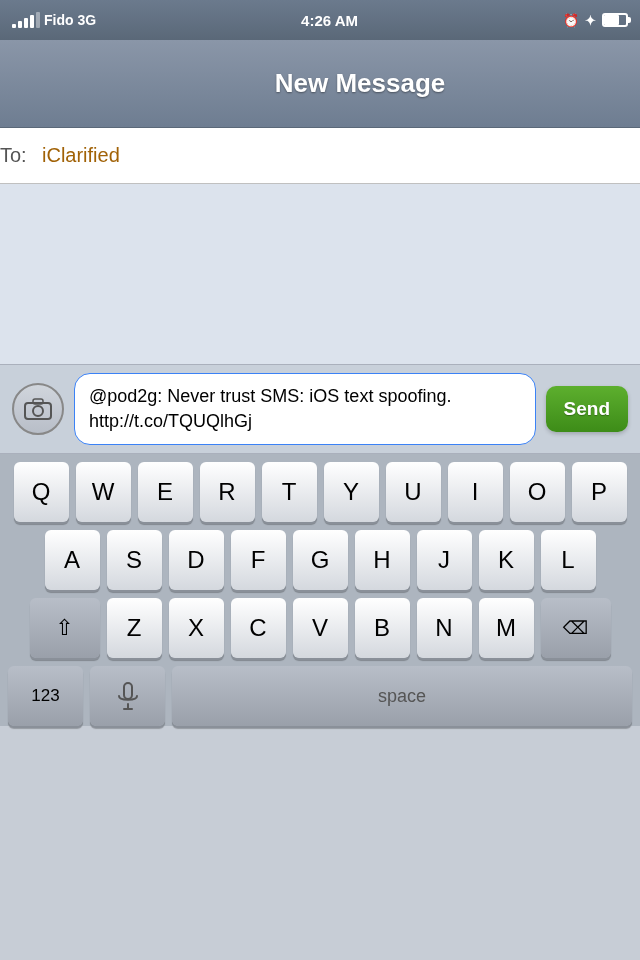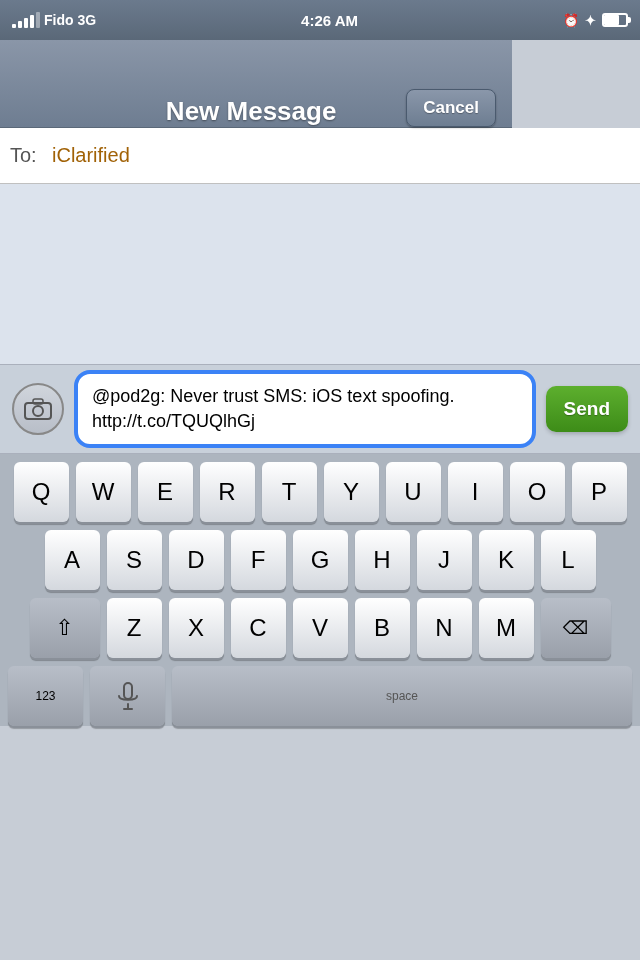--- a/index.html
+++ b/index.html
@@ -69,25 +69,25 @@
     }
     .battery-fill {
       width: 70%;
       height: 100%;
       background: white;
       border-radius: 1px;
     }
 
     
     .nav-bar {
-      width: 512px;
+      width: 640px;
       height: 88px;
       background: linear-gradient(to bottom, #8a96a8, #6e7d91);
       display: flex;
-      align-items: flex-end;
+      align-items: center;
       justify-content: space-between;
       padding: 0 16px;
       border-bottom: 1px solid #5a6878;
     }
     .nav-title {
       color: white;
       font-size: 26px;
       font-weight: bold;
       text-shadow: 0 1px 2px rgba(0,0,0,0.4);
       flex: 1;
@@ -108,21 +108,21 @@
     }
     .nav-spacer { width: 80px; }
 
     
     .to-field {
       width: 640px;
       height: 56px;
       background: white;
       display: flex;
       align-items: center;
-      padding: 0 10px;
+      padding: 0 0;
       border-bottom: 1px solid #c0c0c0;
     }
     .to-label {
       color: #555;
       font-size: 20px;
       font-weight: 400;
       margin-right: 12px;
       min-width: 30px;
     }
     .to-recipient {
@@ -162,21 +162,21 @@
       cursor: pointer;
     }
     .camera-icon-svg {
       width: 28px;
       height: 22px;
     }
     .message-input-box {
       flex: 1;
       min-height: 52px;
       background: white;
-      border: 4px solid #3b82f6;
+      border: 1px solid #3b82f6;
       border-radius: 16px;
       padding: 10px 14px;
       font-size: 18px;
       color: #000;
       line-height: 1.4;
       display: flex;
       align-items: center;
     }
     .send-btn {
       background: linear-gradient(to bottom, #5daf2e, #3d8c18);
@@ -229,28 +229,28 @@
       font-size: 18px;
     }
     .key-shift {
       width: 70px;
     }
     .key-delete {
       width: 70px;
     }
     .key-123 {
       width: 75px;
-      font-size: 12px;
+      font-size: 17px;
     }
     .key-mic {
       width: 75px;
     }
     .key-space {
       flex: 1;
-      font-size: 12px;
+      font-size: 18px;
       color: #555;
     }
     .key-return {
       width: 110px;
       font-size: 18px;
     }
     .bottom-row {
       padding: 0 8px;
       margin-bottom: 0;
     }
@@ -279,21 +279,20 @@
     <span>✦</span>
     <div class="battery">
       <div class="battery-fill"></div>
     </div>
   </div>
 </div>
 
 <div class="nav-bar">
   <div class="nav-spacer"></div>
   <div class="nav-title">New Message</div>
-  <button class="nav-cancel-btn">Cancel</button>
 </div>
 
 <div class="to-field">
   <span class="to-label">To:</span>
   <span class="to-recipient">iClarified</span>
 </div>
 
 <div class="message-area"></div>
 
 <div class="input-row">

